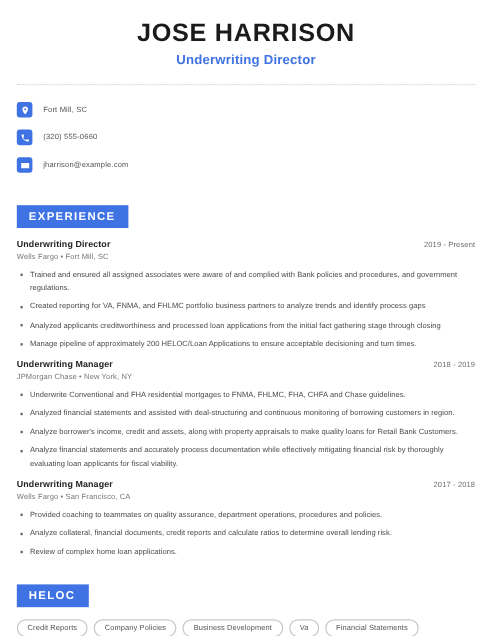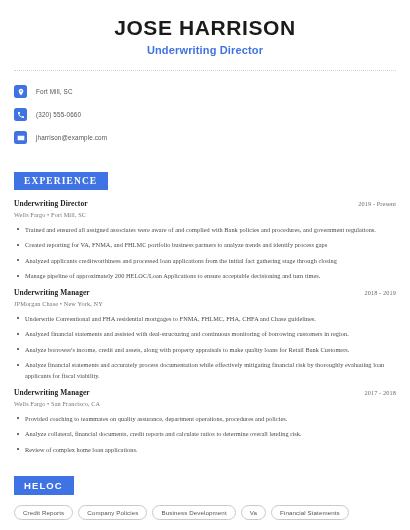--- a/index.html
+++ b/index.html
@@ -78,21 +78,21 @@
   
   .section-heading {
     display: inline-block;
     background: #3f72e3;
     color: #ffffff;
     font-size: 9.5px;
     font-weight: bold;
     letter-spacing: 1.1px;
     padding: 4px 11px 4px 10px;
   }
-  .section-experience { margin-top: 23px; font-family: Liberation Serif, serif; }
+  .section-experience { margin-top: 23px; }
   .section-skills { margin-top: 20px; }
 
   
   .jobs { margin-top: 9px; }
   .job { margin-bottom: 7px; }
   .job-head {
     display: flex;
     justify-content: space-between;
     align-items: baseline;
   }

